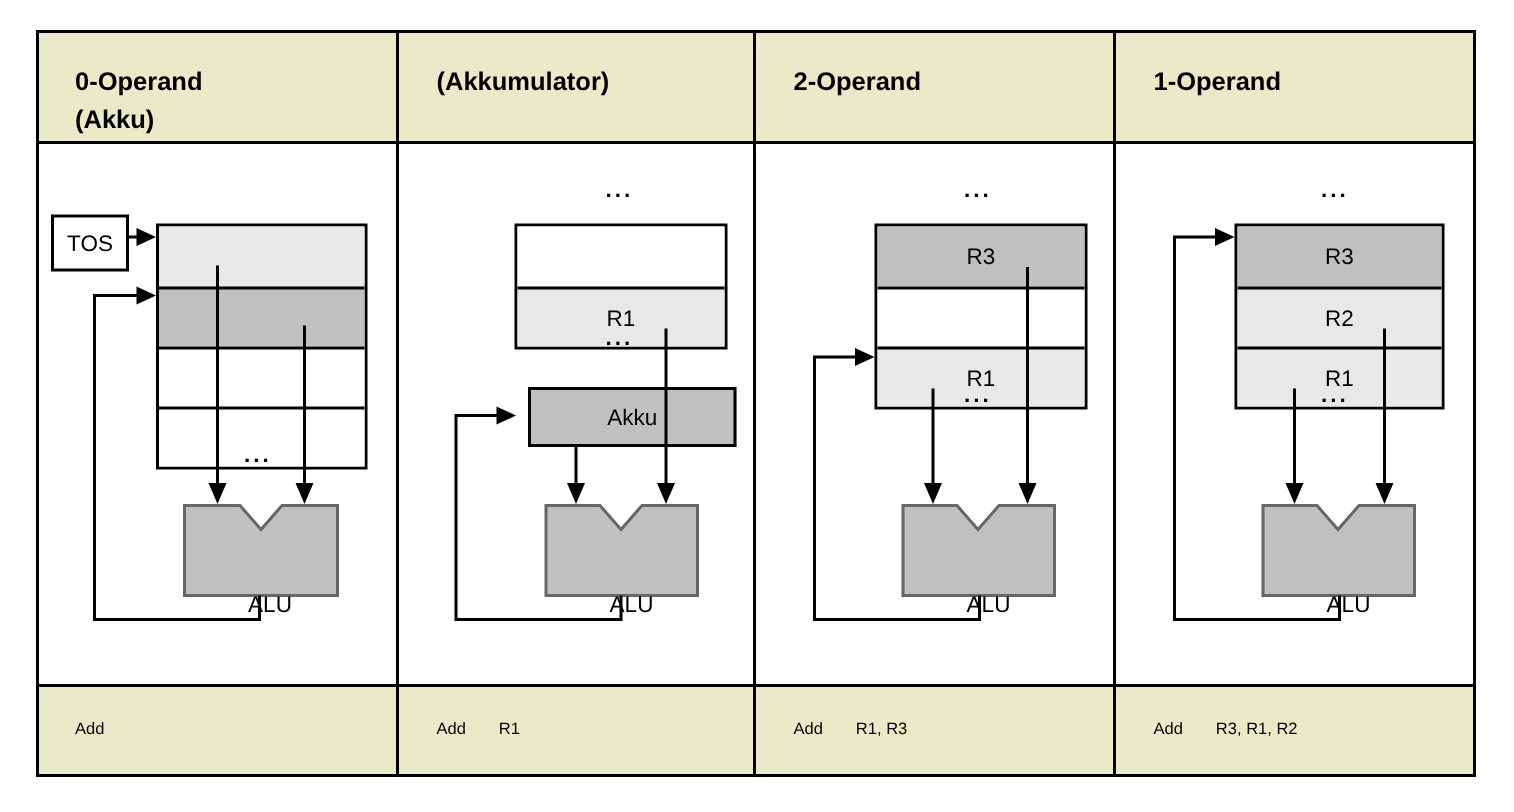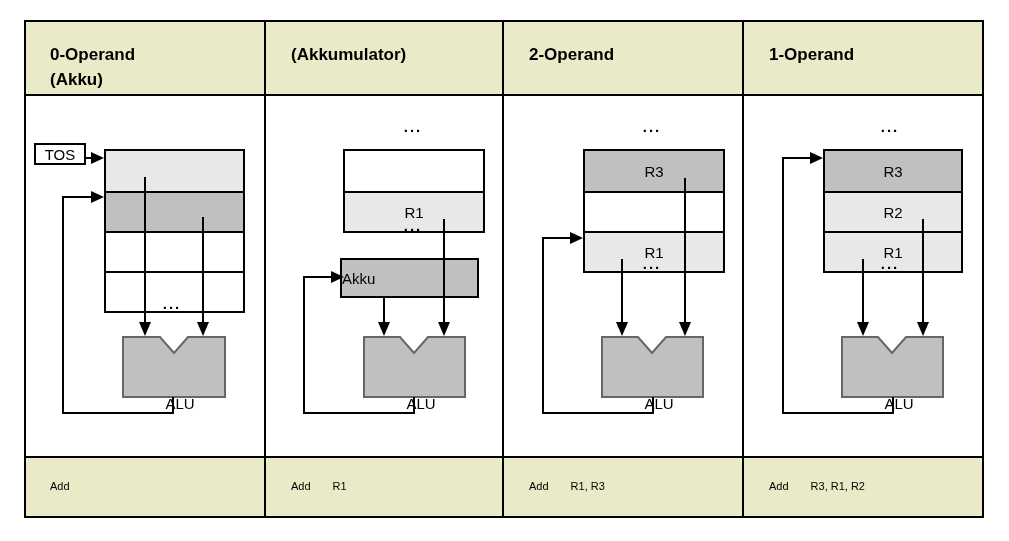--- a/index.html
+++ b/index.html
@@ -46,30 +46,30 @@
   .regrow {
     display:flex; align-items:center; justify-content:center;
     font-size:15px; box-sizing:border-box;
   }
   .regrow + .regrow { border-top:2px solid var(--border,#000); }
   .fill-dark  { background:var(--register_dark,#C0C0C0); }
   .fill-light { background:var(--register_light,#E8E8E8); }
   .fill-white { background:var(--register_white,#fff); }
 
   .tos-box {
-    left:34px; top:143px; width:52px; height:22px;
+    left:34px; top:143px; width:52px; height:38px;
     border:2px solid var(--border,#000); box-sizing:border-box; background:#fff;
     display:flex; align-items:center; justify-content:center;
     font-size:15px; z-index:1;
   }
   .akku-box {
-    left:340px; top:258px; width:139px; height:40px;
+    left:352px; top:258px; width:139px; height:40px;
     border:2px solid var(--border,#000); box-sizing:border-box;
     background:var(--register_dark,#C0C0C0);
-    display:flex; align-items:center; justify-content:flex-start;
+    display:flex; align-items:center; justify-content:center;
     font-size:15px; z-index:1;
   }
 
   .wires { left:0; top:0; width:1009px; height:541px; z-index:5; pointer-events:none; }
 
   .alu-label {
     top:360px; width:114px; text-align:center;
     font-size:15px; z-index:6;margin-top:35px;
   }
   .dots {

